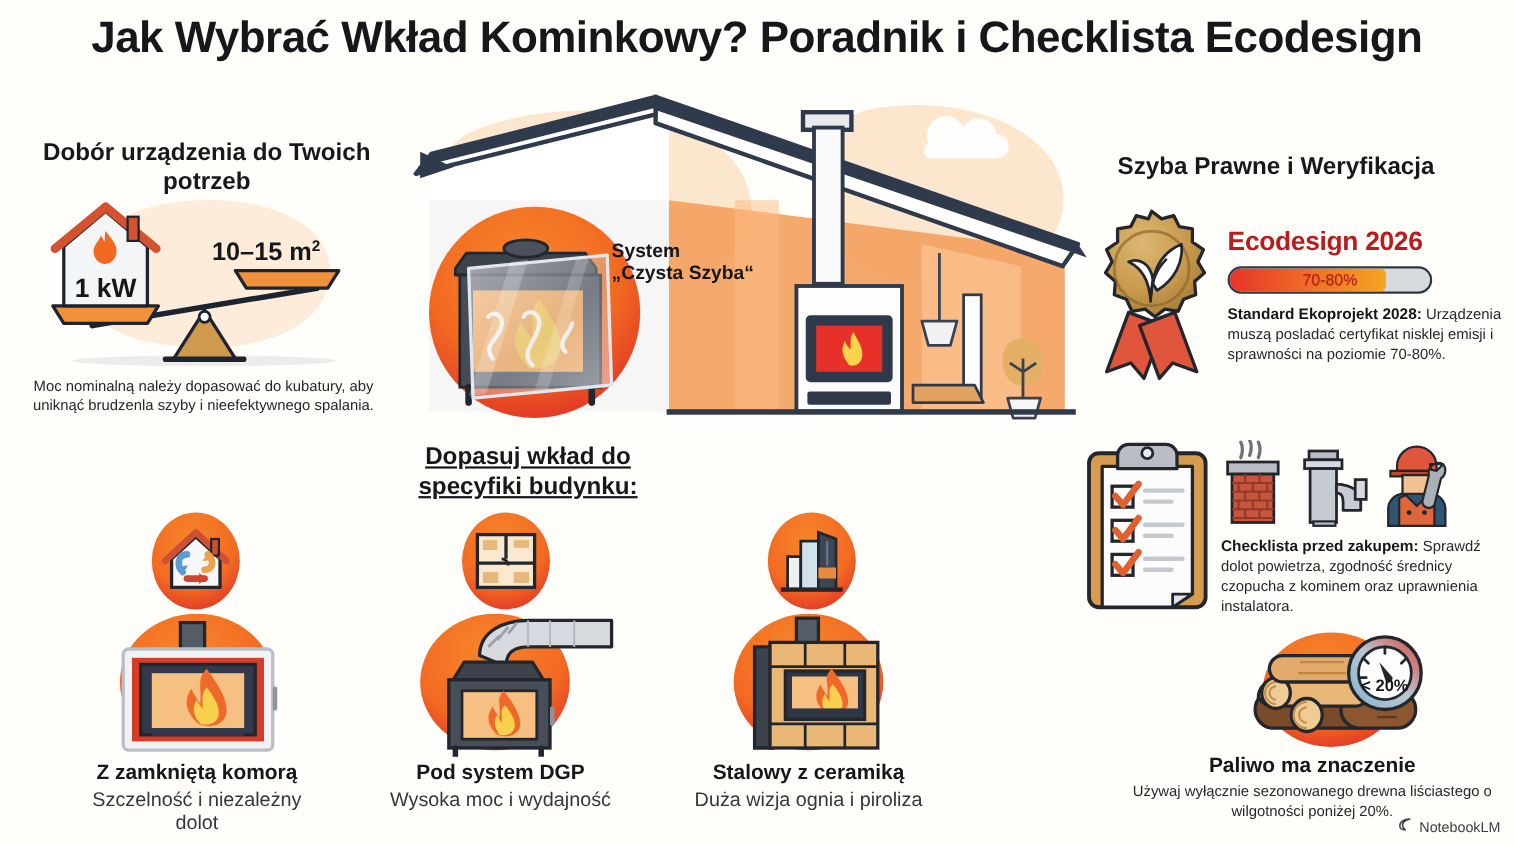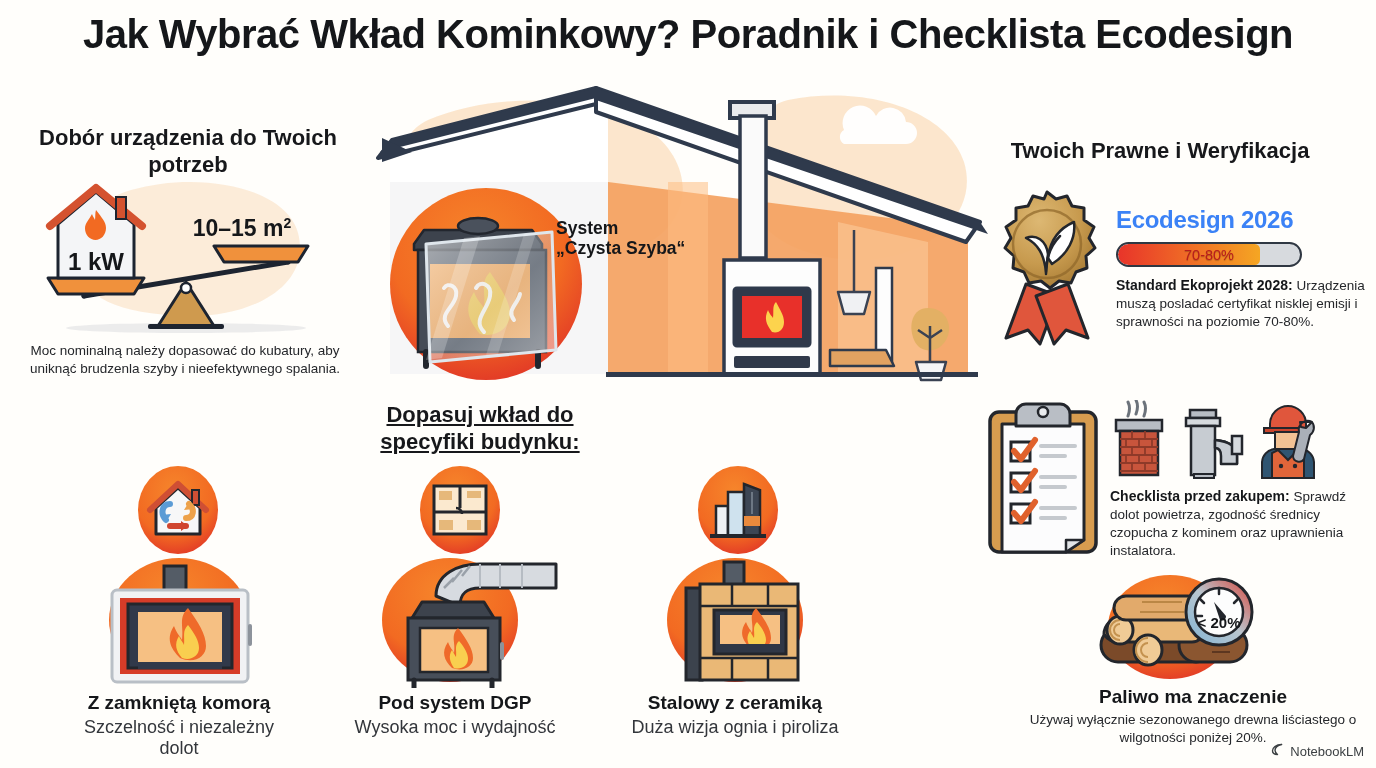--- a/index.html
+++ b/index.html
@@ -57,21 +57,21 @@
   .stove-card { position: absolute; width: 230px; text-align: center; }
   .stove-card .art { height: 130px; position: relative; }
   .stove-card .lbl { margin-top: 4px; }
   .stove-card .sub { margin-top: 3px; }
 
   
   #right-col-heading { position: absolute; left: 965px; top: 138px; width: 390px; text-align: center; }
 
   #badge-art { position: absolute; left: 982px; top: 188px; width: 130px; height: 160px; }
   #eco-block { position: absolute; left: 1116px; top: 206px; width: 252px; }
-  #eco-title { font-size: 24px; font-weight: bold; color: #3b82f6; letter-spacing: -0.3px; }
+  #eco-title { font-size: 24px; font-weight: bold; color: #b91c1c; letter-spacing: -0.3px; }
   #eff-bar {
     position: relative; margin-top: 8px;
     width: 186px; height: 25px; border-radius: 13px;
     background: #d7dade; border: 2px solid #2f3742; overflow: hidden;
   }
   #eff-bar .fill {
     position: absolute; left: 0; top: 0; bottom: 0; width: 78%;
     border-radius: 12px 6px 6px 12px;
   }
   #eff-bar .val {
@@ -80,21 +80,21 @@
     text-shadow: 0 1px 1px rgba(0,0,0,.25);
   }
   #eco-std { margin-top: 9px; }
   #eco-std .b { font-weight: bold; font-size: 14px; color: #15171a; }
 
   #clipboard-art { position: absolute; left: 984px; top: 398px; width: 118px; height: 160px; }
   #verify-icons { position: absolute; left: 1112px; top: 400px; width: 220px; height: 82px; }
   #checklist-block { position: absolute; left: 1110px; top: 487px; width: 254px; }
   #checklist-block .b { font-weight: bold; font-size: 14px; color: #15171a; }
 
-  #wood-art { position: absolute; left: 1086px; top: 572px; width: 182px; height: 110px; }
+  #wood-art { position: absolute; left: 1126px; top: 572px; width: 182px; height: 110px; }
   #fuel-block { position: absolute; left: 1010px; top: 686px; width: 366px; text-align: center; }
 
   
   #watermark {
     position: absolute; right: 12px; bottom: 8px;
     display: flex; align-items: center; gap: 5px;
     font-size: 13px; color: #3c4043; font-weight: 500;
   }
 </style>
 </head>
@@ -319,21 +319,21 @@
         <rect x="100" y="57" width="60" height="34" fill="#f6c083"></rect>
         <path d="M130 90 C122 82 119 74 126 64 C128 70 131 72 132 75 C134 64 128 58 136 50 C145 62 151 71 151 80 C151 89 141 94 130 90 Z" fill="#ef6a2a"></path>
         <path d="M131 90 C127 84 126 79 130 73 C132 77 133 78 134 80 C135 73 132 69 137 64 C143 71 146 77 146 82 C146 89 138 92 131 90 Z" fill="#f9cf4f"></path>
         <rect x="100" y="86" width="60" height="6" fill="#2f3746"></rect>
       </svg>
     </div>
     <div class="lbl caption-title">Stalowy z ceramiką</div>
     <div class="sub caption-sub">Duża wizja ognia i piroliza</div>
   </div>
 
-  <div id="right-col-heading" class="col-head">Twoich Prawne i Weryfikacja</div>
+  <div id="right-col-heading" class="col-head">Szyba Prawne i Weryfikacja</div>
 
   <div id="badge-art">
     <svg viewBox="0 0 130 160" width="130" height="160">
       <path d="M44 96 L24 150 L46 142 L58 156 L76 108 Z" fill="#e0563c" stroke="#23262c" stroke-width="3" stroke-linejoin="round"></path>
       <path d="M86 96 L106 150 L84 142 L72 156 L54 108 Z" fill="#e0563c" stroke="#23262c" stroke-width="3" stroke-linejoin="round"></path>
       <defs>
         <radialGradient id="gGold" cx="38%" cy="30%" r="75%">
           <stop offset="0%" stop-color="#ddb873"></stop>
           <stop offset="60%" stop-color="#c79a4e"></stop>
           <stop offset="100%" stop-color="#a87c35"></stop>

